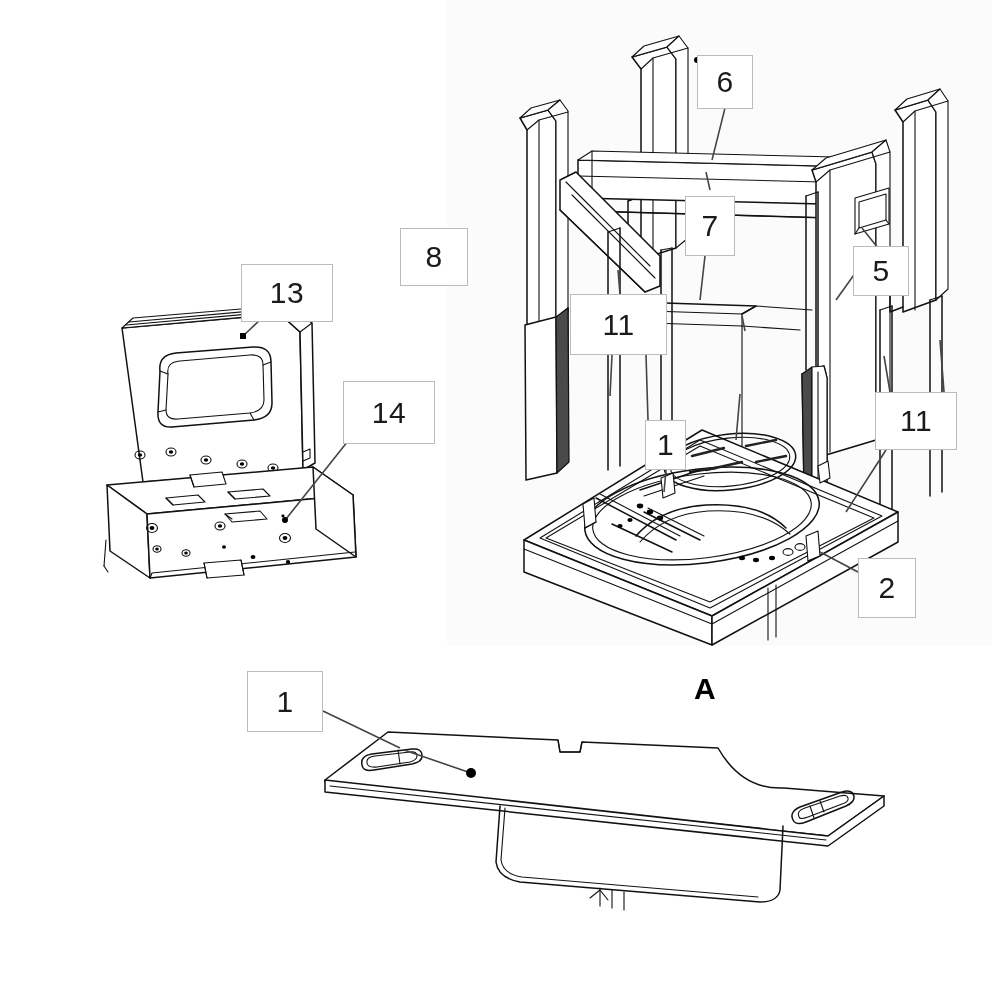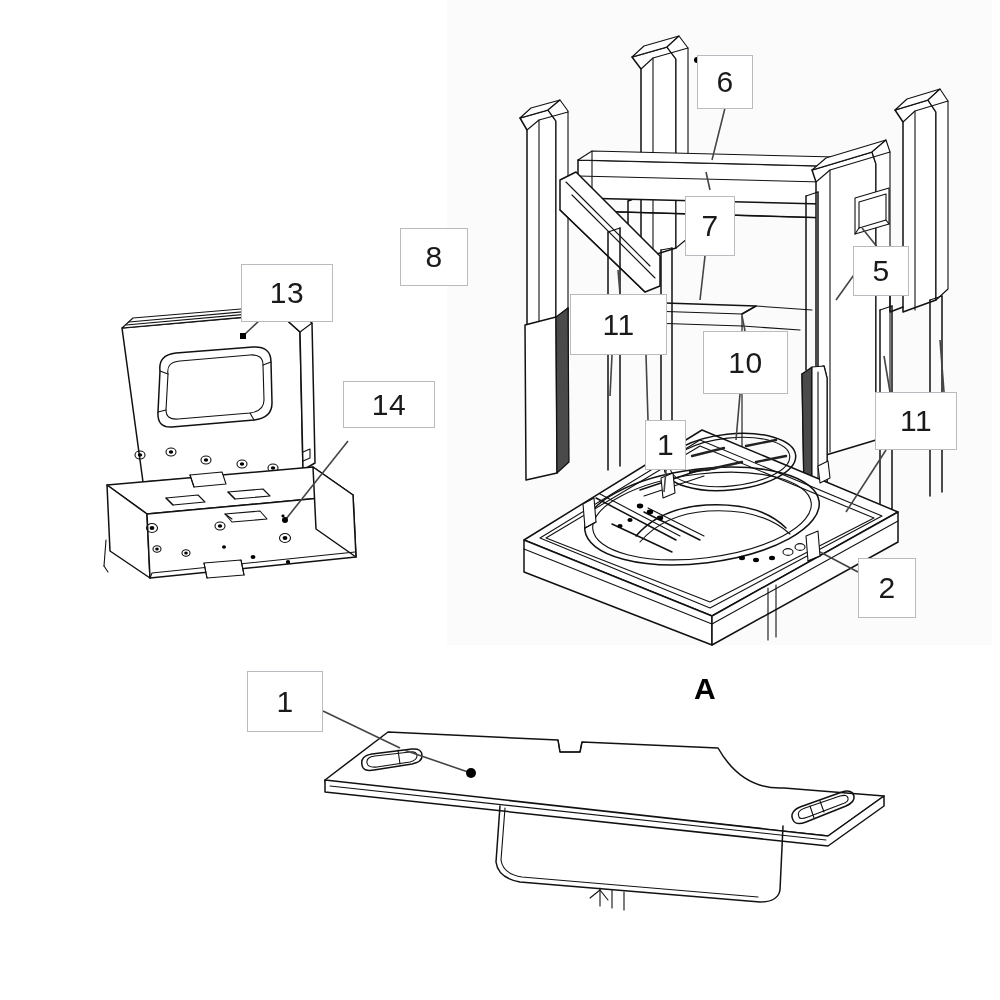--- a/index.html
+++ b/index.html
@@ -393,23 +393,22 @@
       <path class="leader" d="M 404,750 L 468,772"></path>
       <circle class="dot" cx="471" cy="773" r="5"></circle>
     </g>
   </svg>
 
   <div class="callout" style="left:697px; top:55px;  width:56px;  height:54px;">6</div>
   <div class="callout" style="left:400px; top:228px; width:68px;  height:58px;">8</div>
   <div class="callout" style="left:685px; top:196px; width:50px;  height:60px;">7</div>
   <div class="callout" style="left:853px; top:246px; width:56px;  height:50px;">5</div>
   <div class="callout" style="left:570px; top:294px; width:97px; height:61px;">11</div>
-  <div class="callout" style="left:703px; top:331px; width:85px;  height:63px;">10</div>
   <div class="callout" style="left:875px; top:392px; width:82px; height:58px;">11</div>
   <div class="callout" style="left:645px; top:420px; width:41px; height:50px;">1</div>
   <div class="callout" style="left:858px; top:558px; width:58px;  height:60px;">2</div>
   <div class="callout" style="left:241px; top:264px; width:92px;  height:58px;">13</div>
-  <div class="callout" style="left:343px; top:381px; width:92px;  height:47px;">14</div>
+  <div class="callout" style="left:343px; top:381px; width:92px;  height:63px;">14</div>
   <div class="callout" style="left:247px; top:671px; width:76px; height:61px;">1</div>
 
   <div class="section-letter" style="left:694px; top:672px;">A</div>
 
 </div>
 
 </body></html>

